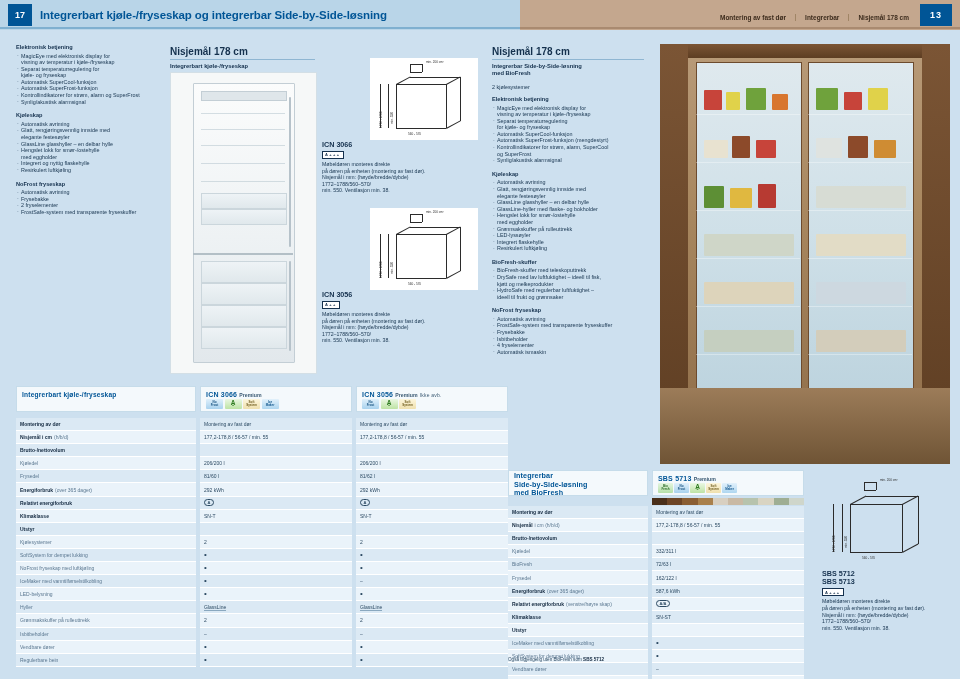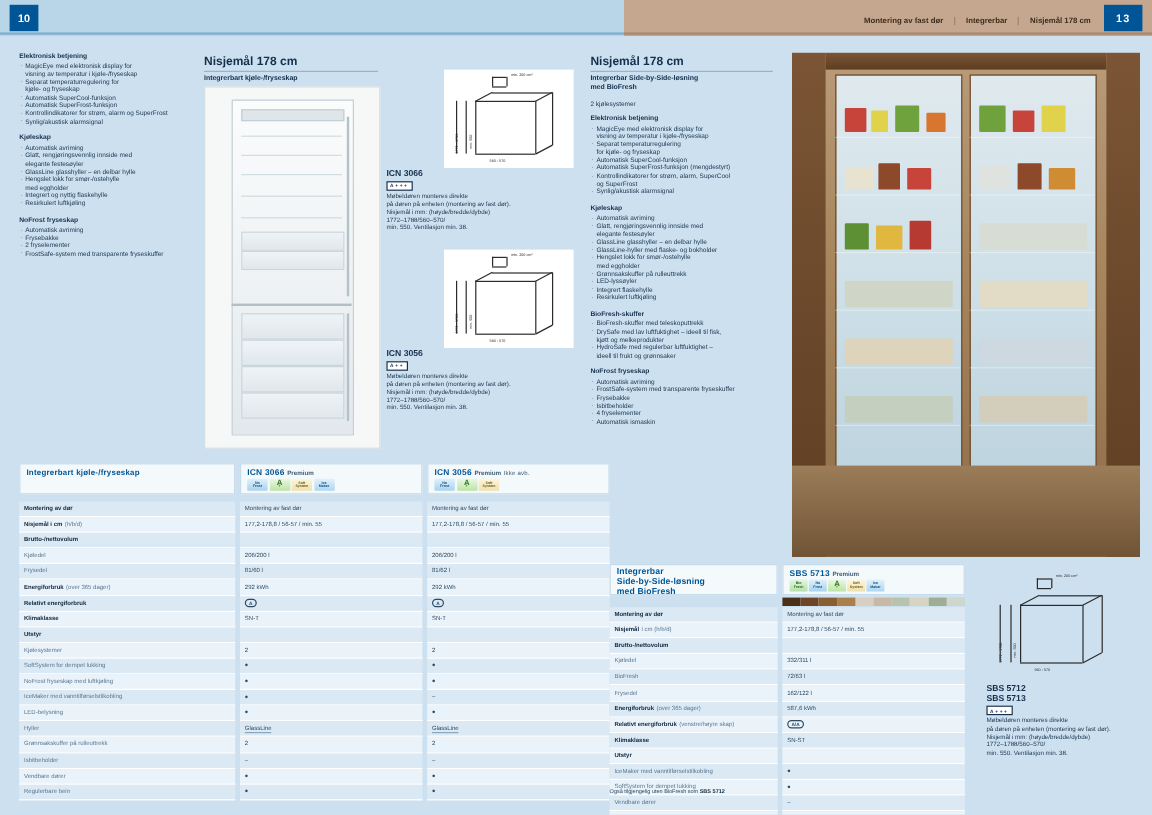--- a/index.html
+++ b/index.html
@@ -116,21 +116,22 @@
 </head>
 <body>
 
 <div class="page">
 
   <div class="hdr">
     <div class="hdr-left-bg"></div>
     <div class="hdr-right-bg"></div>
     <div class="hdr-rule-l"></div>
     <div class="hdr-rule-r"></div>
-    <div class="pagenum-l">10</div>
+    <div class="pagenum-l">17</div>
+    <div class="hdr-title">Integrerbart kjøle-/fryseskap og integrerbar Side-by-Side-løsning</div>
     <div class="hdr-crumbs">
       <span class="crumb">Montering av fast dør</span>
       <span class="crumb">Integrerbar</span>
       <span class="crumb">Nisjemål 178 cm</span>
     </div>
     <div class="pagenum-r">13</div>
   </div>
 
   <div class="featcol" id="leftFeat">
       <div class="feat-h">Elektronisk betjening</div>

